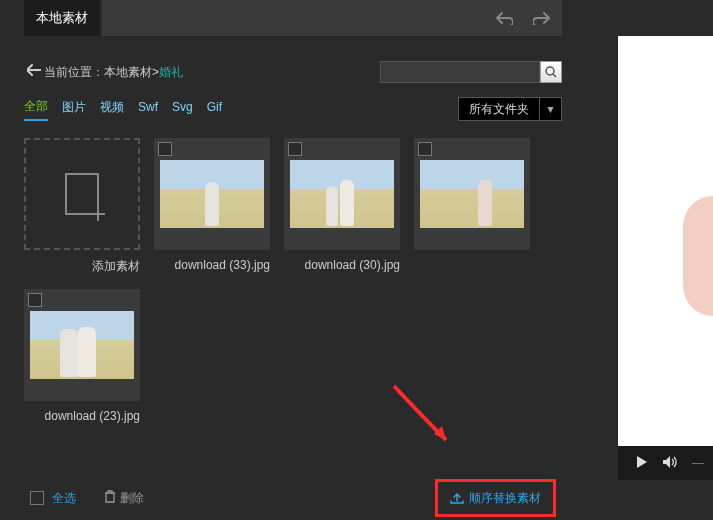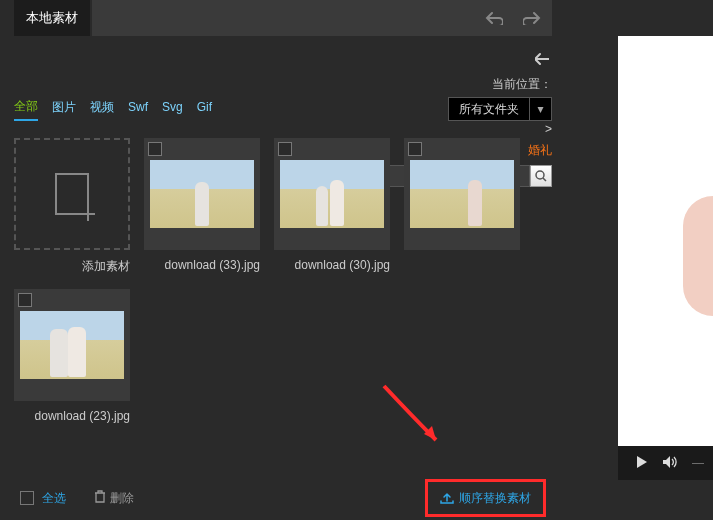--- a/index.html
+++ b/index.html
@@ -6,41 +6,41 @@
   body {
     width: 713px;
     height: 520px;
     background: #2a2a2a;
     font-family: "Microsoft YaHei", sans-serif;
     font-size: 12px;
     color: #ccc;
     overflow: hidden;
     position: relative;
   }
-  .main-col { position: absolute; left: 14px; top: 0; width: 538px; height: 520px; }
+  .main-col { position: absolute; left: 24px; top: 0; width: 538px; height: 520px; }
   .tab-strip { display: flex; align-items: center; height: 36px; position: relative; }
   .tab-active {
     background: #1c1c1c;
     color: #fff;
     padding: 0 12px;
     height: 36px;
     display: flex; align-items: center;
     font-size: 13px;
   }
   .tab-bar-rest {
     flex: 1; height: 36px; background: #3a3a3a; margin-left: 2px;
     display: flex; justify-content: flex-end; align-items: center; padding-right: 10px; gap: 18px;
   }
   .icon-btn { width: 20px; height: 20px; display: flex; align-items: center; justify-content: center; color: #888; cursor: pointer; }
   .breadcrumb-row {
-    display: flex; align-items: flex-end; height: 40px; margin-top: 16px; gap: 6px; flex-direction: column;
+    display: flex; align-items: center; height: 40px; margin-top: 16px; 
   }
   .back-arrow { width: 20px; text-align: center; color: #ccc; font-size: 16px; cursor: pointer; }
   .bc-label { color: #ccc; }
-  .bc-link { color: #f97316; cursor: pointer; }
+  .bc-link { color: #14b8a6; cursor: pointer; }
   .search-wrap { margin-left: auto; display: flex; align-items: center; }
   .search-input {
     width: 160px; height: 22px; background: #3b3b3b; border: 1px solid #555;
     color: #ddd; padding: 0 4px; font-size: 12px;
   }
   .search-btn {
     width: 22px; height: 22px; background: linear-gradient(#fff,#e0e0e0);
     border: 1px solid #999; display: flex; align-items: center; justify-content: center;
     cursor: pointer;
   }

